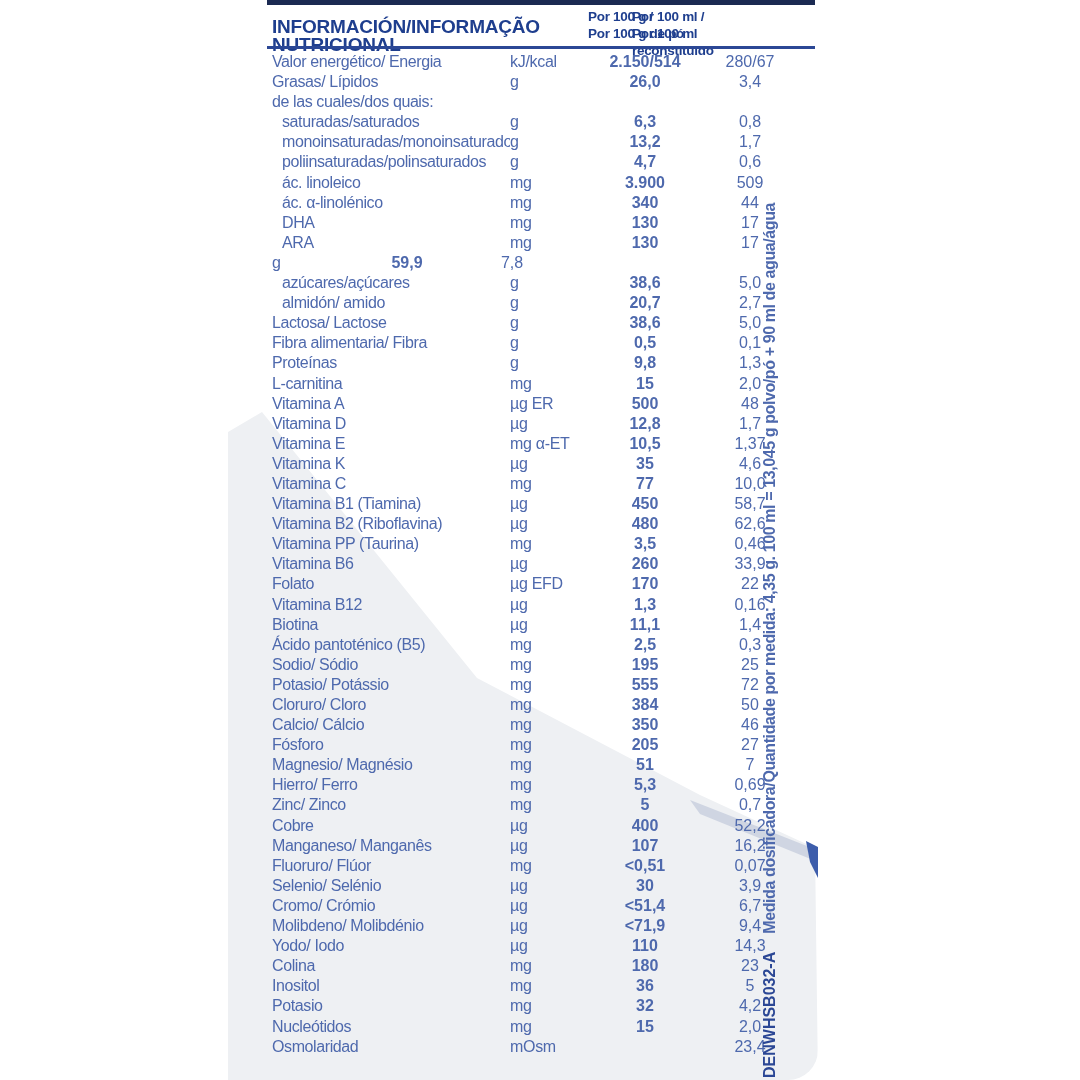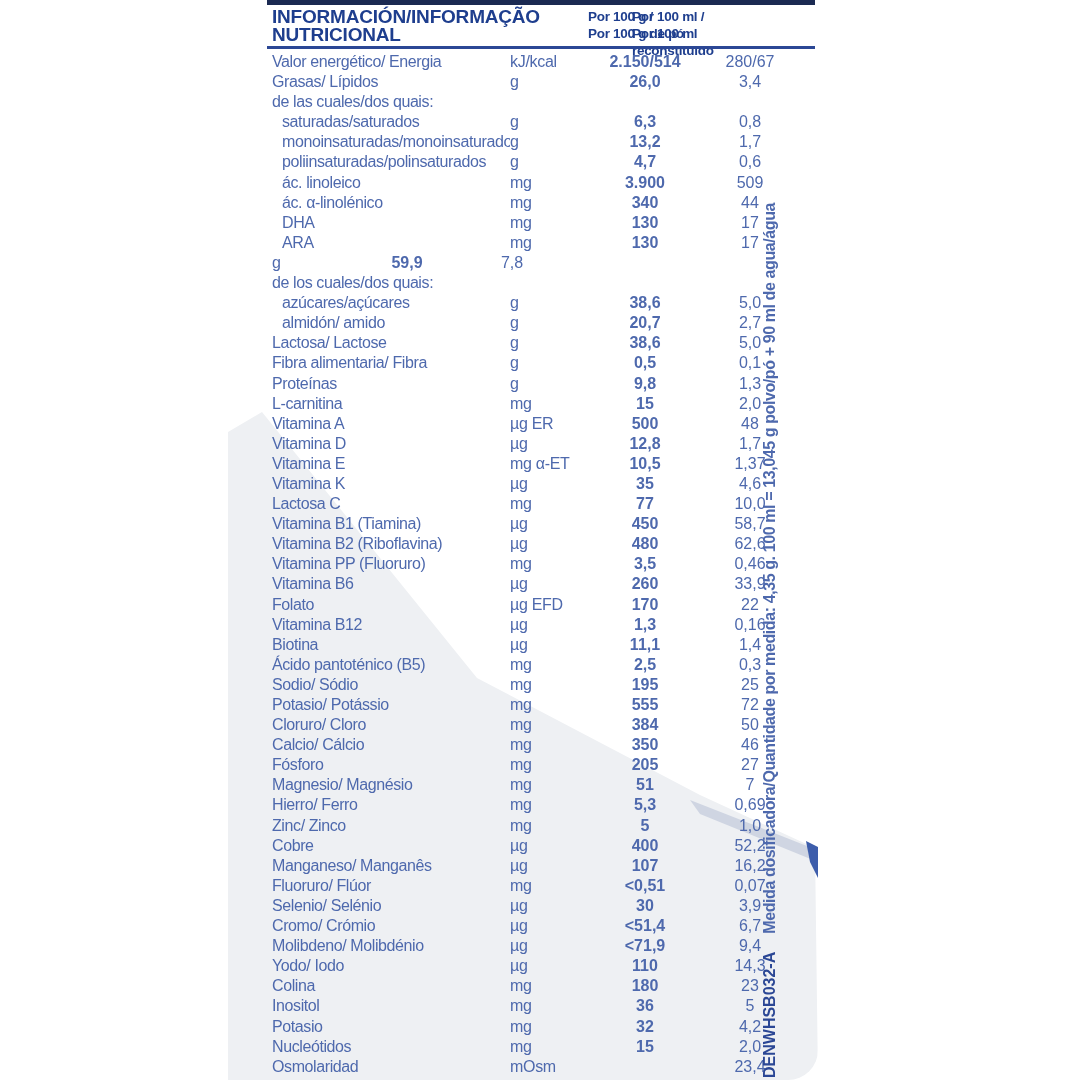--- a/index.html
+++ b/index.html
@@ -16,21 +16,21 @@
   .decor{position:absolute;left:0;top:0;pointer-events:none;}
   .topbar{
     position:absolute;left:267px;top:0;width:548px;height:5px;
     background:var(--bar,#1b2a52);
   }
   .head-rule{
     position:absolute;left:267px;top:46px;width:548px;height:3px;
     background:var(--rule,#2b4795);
   }
   .title{
-    position:absolute;left:272px;top:8px;width:300px;
+    position:absolute;left:272px;top:18px;width:300px;
     font-size:19px;line-height:18px;font-weight:bold;
     letter-spacing:-0.2px;color:var(--ink-bold,#1e3e8e);
   }
   .colhead{
     position:absolute;top:8px;text-align:left;
     font-size:13.5px;line-height:17px;font-weight:bold;
     letter-spacing:-0.3px;color:var(--ink-bold,#1e3e8e);
   }
   .colhead.c1{left:588px;width:115px;}
   .colhead.c2{left:632px;width:150px;}
@@ -141,26 +141,20 @@
       <span class="unit">mg</span>
       <span class="v1">130</span>
       <span class="v2">17</span>
     </div>
     <div class="row">
       <span class="unit">g</span>
       <span class="v1">59,9</span>
       <span class="v2">7,8</span>
     </div>
     <div class="row">
-      <span class="name">de los cuales/dos quais:</span>
-      <span class="unit"></span>
-      <span class="v1"></span>
-      <span class="v2"></span>
-    </div>
-    <div class="row">
       <span class="name ind">azúcares/açúcares</span>
       <span class="unit">g</span>
       <span class="v1">38,6</span>
       <span class="v2">5,0</span>
     </div>
     <div class="row">
       <span class="name ind">almidón/ amido</span>
       <span class="unit">g</span>
       <span class="v1">20,7</span>
       <span class="v2">2,7</span>
@@ -207,39 +201,39 @@
       <span class="v1">10,5</span>
       <span class="v2">1,37</span>
     </div>
     <div class="row">
       <span class="name">Vitamina K</span>
       <span class="unit">µg</span>
       <span class="v1">35</span>
       <span class="v2">4,6</span>
     </div>
     <div class="row">
-      <span class="name">Lactosa C</span>
+      <span class="name">Vitamina C</span>
       <span class="unit">mg</span>
       <span class="v1">77</span>
       <span class="v2">10,0</span>
     </div>
     <div class="row">
       <span class="name">Vitamina B1 (Tiamina)</span>
       <span class="unit">µg</span>
       <span class="v1">450</span>
       <span class="v2">58,7</span>
     </div>
     <div class="row">
       <span class="name">Vitamina B2 (Riboflavina)</span>
       <span class="unit">µg</span>
       <span class="v1">480</span>
       <span class="v2">62,6</span>
     </div>
     <div class="row">
-      <span class="name">Vitamina PP (Fluoruro)</span>
+      <span class="name">Vitamina PP (Taurina)</span>
       <span class="unit">mg</span>
       <span class="v1">3,5</span>
       <span class="v2">0,46</span>
     </div>
     <div class="row">
       <span class="name">Vitamina B6</span>
       <span class="unit">µg</span>
       <span class="v1">260</span>
       <span class="v2">33,9</span>
     </div>
@@ -306,21 +300,21 @@
     <div class="row">
       <span class="name">Hierro/ Ferro</span>
       <span class="unit">mg</span>
       <span class="v1">5,3</span>
       <span class="v2">0,69</span>
     </div>
     <div class="row">
       <span class="name">Zinc/ Zinco</span>
       <span class="unit">mg</span>
       <span class="v1">5</span>
-      <span class="v2">1,0</span>
+      <span class="v2">0,7</span>
     </div>
     <div class="row">
       <span class="name">Cobre</span>
       <span class="unit">µg</span>
       <span class="v1">400</span>
       <span class="v2">52,2</span>
     </div>
     <div class="row">
       <span class="name">Manganeso/ Manganês</span>
       <span class="unit">µg</span>

